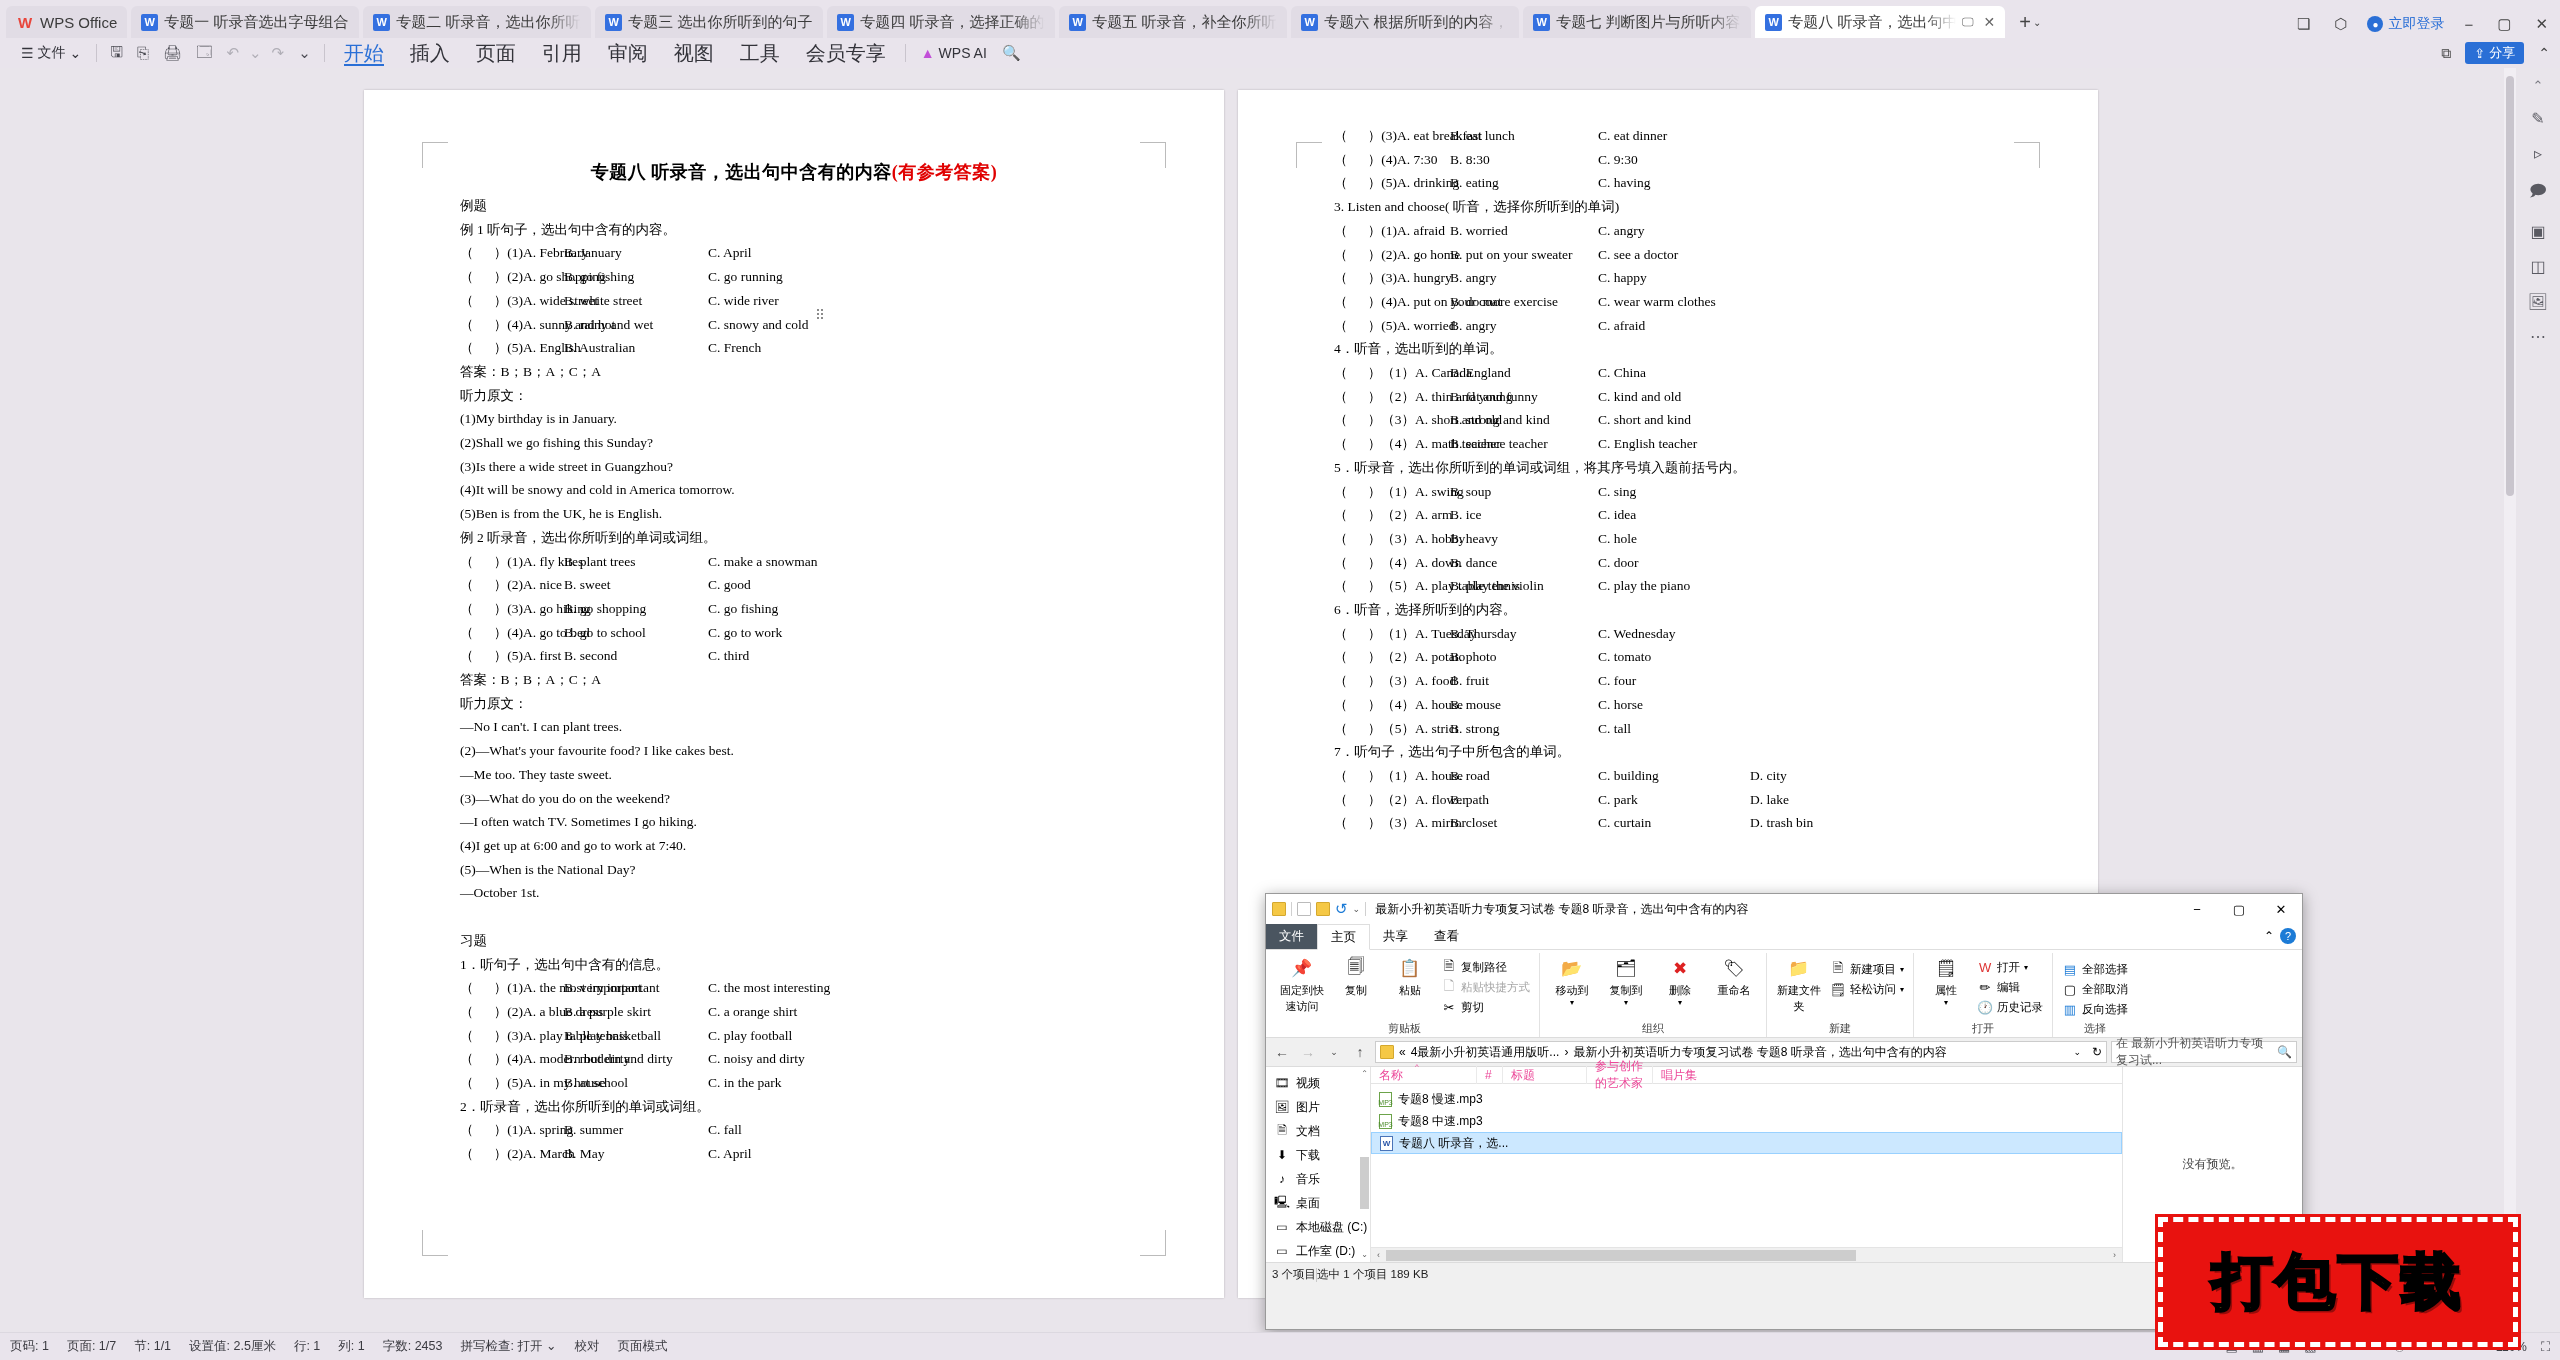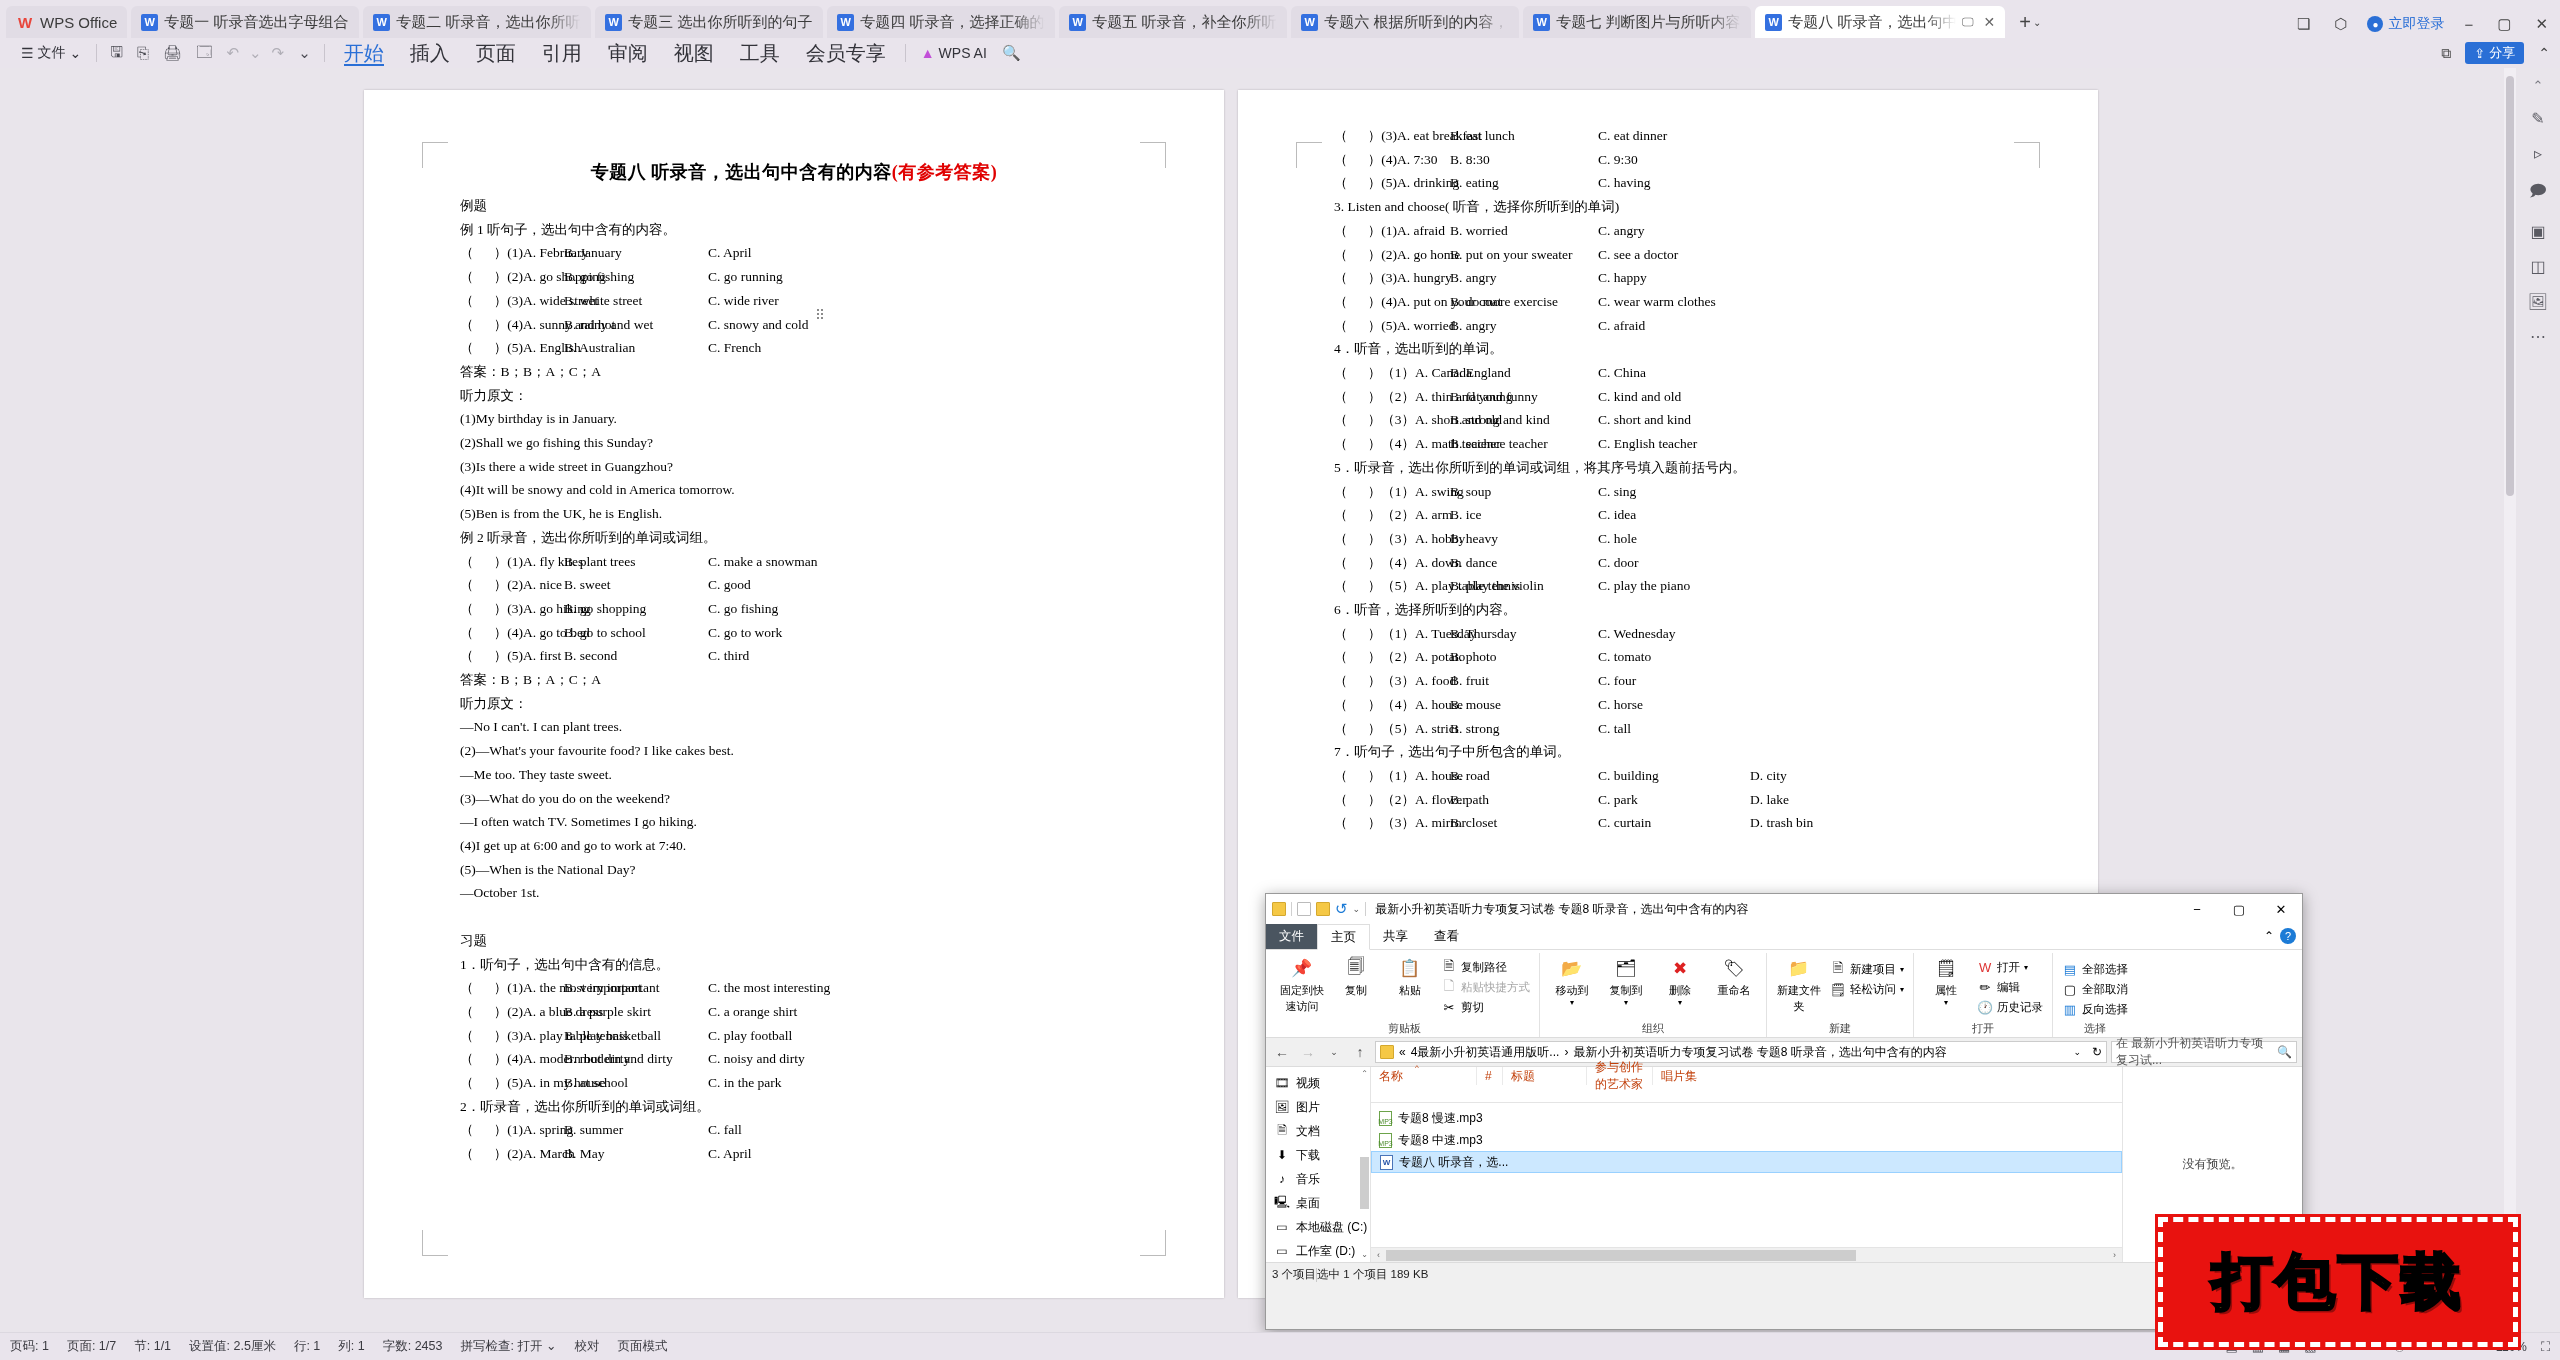--- a/index.html
+++ b/index.html
@@ -150,21 +150,21 @@
   .addrbox { flex: 1; height: 22px; background:#fff; border:1px solid #ccc; display:flex; align-items:center; padding: 0 4px; gap:5px; font-size:12px;}
   .searchbox { width: 186px; height:22px; background:#fff;border:1px solid #ccc; display:flex;align-items:center;padding:0 4px; font-size:12px; color:#555; gap:4px;}
   .ex-body { display:flex; height: 196px; background:#fff; border-top:1px solid #dcdcdc;}
   .ex-nav { width: 105px; border-right:1px solid #e4e4e4; padding-top:4px; position:relative; overflow:hidden;}
   .navitem { display:flex; align-items:center; gap:6px; height:24px; padding-left:8px; font-size:12px;}
   .nico { width: 16px;height:16px; display:flex;align-items:center;justify-content:center;font-size:12px;}
   .ex-scroll { position:absolute; right:1px; top:2px; width: 9px; height: 190px; }
   .ex-scroll .up,.ex-scroll .dn { text-align:center; font-size:8px; color:#606060;}
   .ex-scroll .thumb { position:absolute; left:0; top:88px; width:9px; height:52px; background:#cdcdcd;}
   .ex-list { flex: 1; display:flex; flex-direction:column; }
-  .lhead { height: 36px; display:flex; border-bottom:1px solid #e4e4e4; font-size:12px; color:#c2410c;}
+  .lhead { height: 17px; display:flex; align-items:center; border-bottom:1px solid #e4e4e4; font-size:12px; color:#ec4899;}
   .lhead div { padding-left:8px; border-right:1px solid #eaeaea; height:18px; display:flex;align-items:center; position:relative;}
   .lrow { height: 22px; display:flex; align-items:center; gap:6px; padding-left:8px; font-size:12px;}
   .lrow.sel { background:#cce8ff; border:1px solid #99d1ff;}
   .mp3ico { width: 13px; height:15px; background:#fff; border:1px solid #6ca34a; color:#4a8a2a; font-size:7px; display:flex;align-items:flex-end;justify-content:center;}
   .docico { width: 13px; height:15px; background:#fff; border:1px solid #4a74b8; color:#2a56a8; font-size:8px; display:flex;align-items:center;justify-content:center; font-weight:bold;}
   .hscroll { margin-top:auto; height: 15px; background:#f0f0f0; display:flex; align-items:center; border-top:1px solid #e4e4e4;}
   .hscroll .ar { width:15px; text-align:center; font-size:9px; color:#606060;}
   .hthumb { height: 11px; background:#cdcdcd; width: 470px; }
   .ex-preview { width: 180px; border-left:1px solid #e4e4e4; background:#fff; display:flex; align-items:center; justify-content:center; font-size:12px; color:#444;}
   .ex-status { height: 24px; background:#f0f0f0; border-top:1px solid #dcdcdc; display:flex; align-items:center; font-size:11.5px; color:#222; padding-left:6px; }

